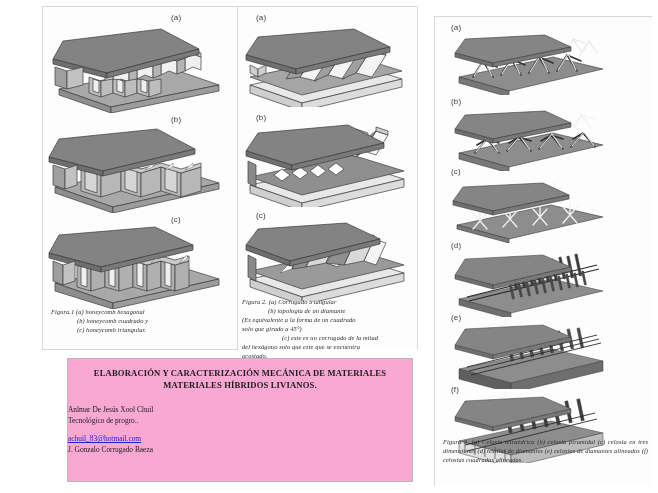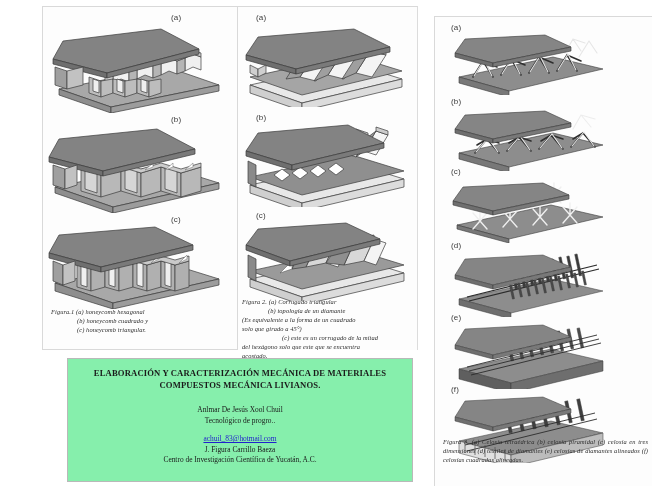--- a/index.html
+++ b/index.html
@@ -31,27 +31,27 @@
     letter-spacing:.1px;
   }
   .caption .ind1{display:block;padding-left:26px;}
   .caption .ind2{display:block;padding-left:0px;}
   .caption .ind3{display:block;padding-left:40px;}
   .cap3{width:205px;text-align:justify;}
 
   
   #title-block{
     position:absolute;left:67px;top:358px;width:346px;height:124px;
-    border:1px solid #b9b9b9;background:#86efac;box-sizing:border-box;
+    border:1px solid #b9b9b9;background:#f9a8d4;box-sizing:border-box;
   }
   #doc-title{
     margin:8px 10px 0 10px;text-align:center;font-weight:bold;
     font-size:8.6px;line-height:12px;letter-spacing:.15px;
   }
-  .authors{margin-top:14px;text-align:center;font-size:7.4px;line-height:10.5px;}
+  .authors{margin-top:14px;font-size:7.4px;line-height:10.5px;}
   .authors .line{display:block;}
   .mail{color:#2222cc;text-decoration:underline;margin-top:8px;}
   .affil{display:block;}
 </style>
 </head>
 <body>
 
 <div class="page">
 
   <div class="col" id="col-left">
@@ -524,24 +524,23 @@
         </svg>
       </div>
     </div>
 
     <div class="caption cap3" style="left:8px;top:420px;">Figura 3. (a) Celosía tetraédrica (b) celosía piramidal (c) celosía en tres dimensiones (d) textiles de diamantes (e) celosías de diamantes alineados (f) celosías cuadradas alineadas.</div>
   </div>
 
   <div id="title-block">
     <div id="doc-title">
       <span>ELABORACIÓN Y CARACTERIZACIÓN MECÁNICA DE MATERIALES</span><br>
-      <span>COMPUESTOS MECÁNICA LIVIANOS.</span>
+      <span>MATERIALES HÍBRIDOS LIVIANOS.</span>
     </div>
     <div class="authors">
       <span class="line">Anlmar De Jesús Xool Chuil</span>
       <span class="line">Tecnológico de progro..</span>
       <span class="line mail">achuil_83@hotmail.com</span>
-      <span class="line">J. Figura Carrillo Baeza</span>
-      <span class="line affil">Centro de Investigación Científica de Yucatán, A.C.</span>
+      <span class="line">J. Gonzalo Corrugado Baeza</span>
     </div>
   </div>
 
 </div>
 
 </body></html>

